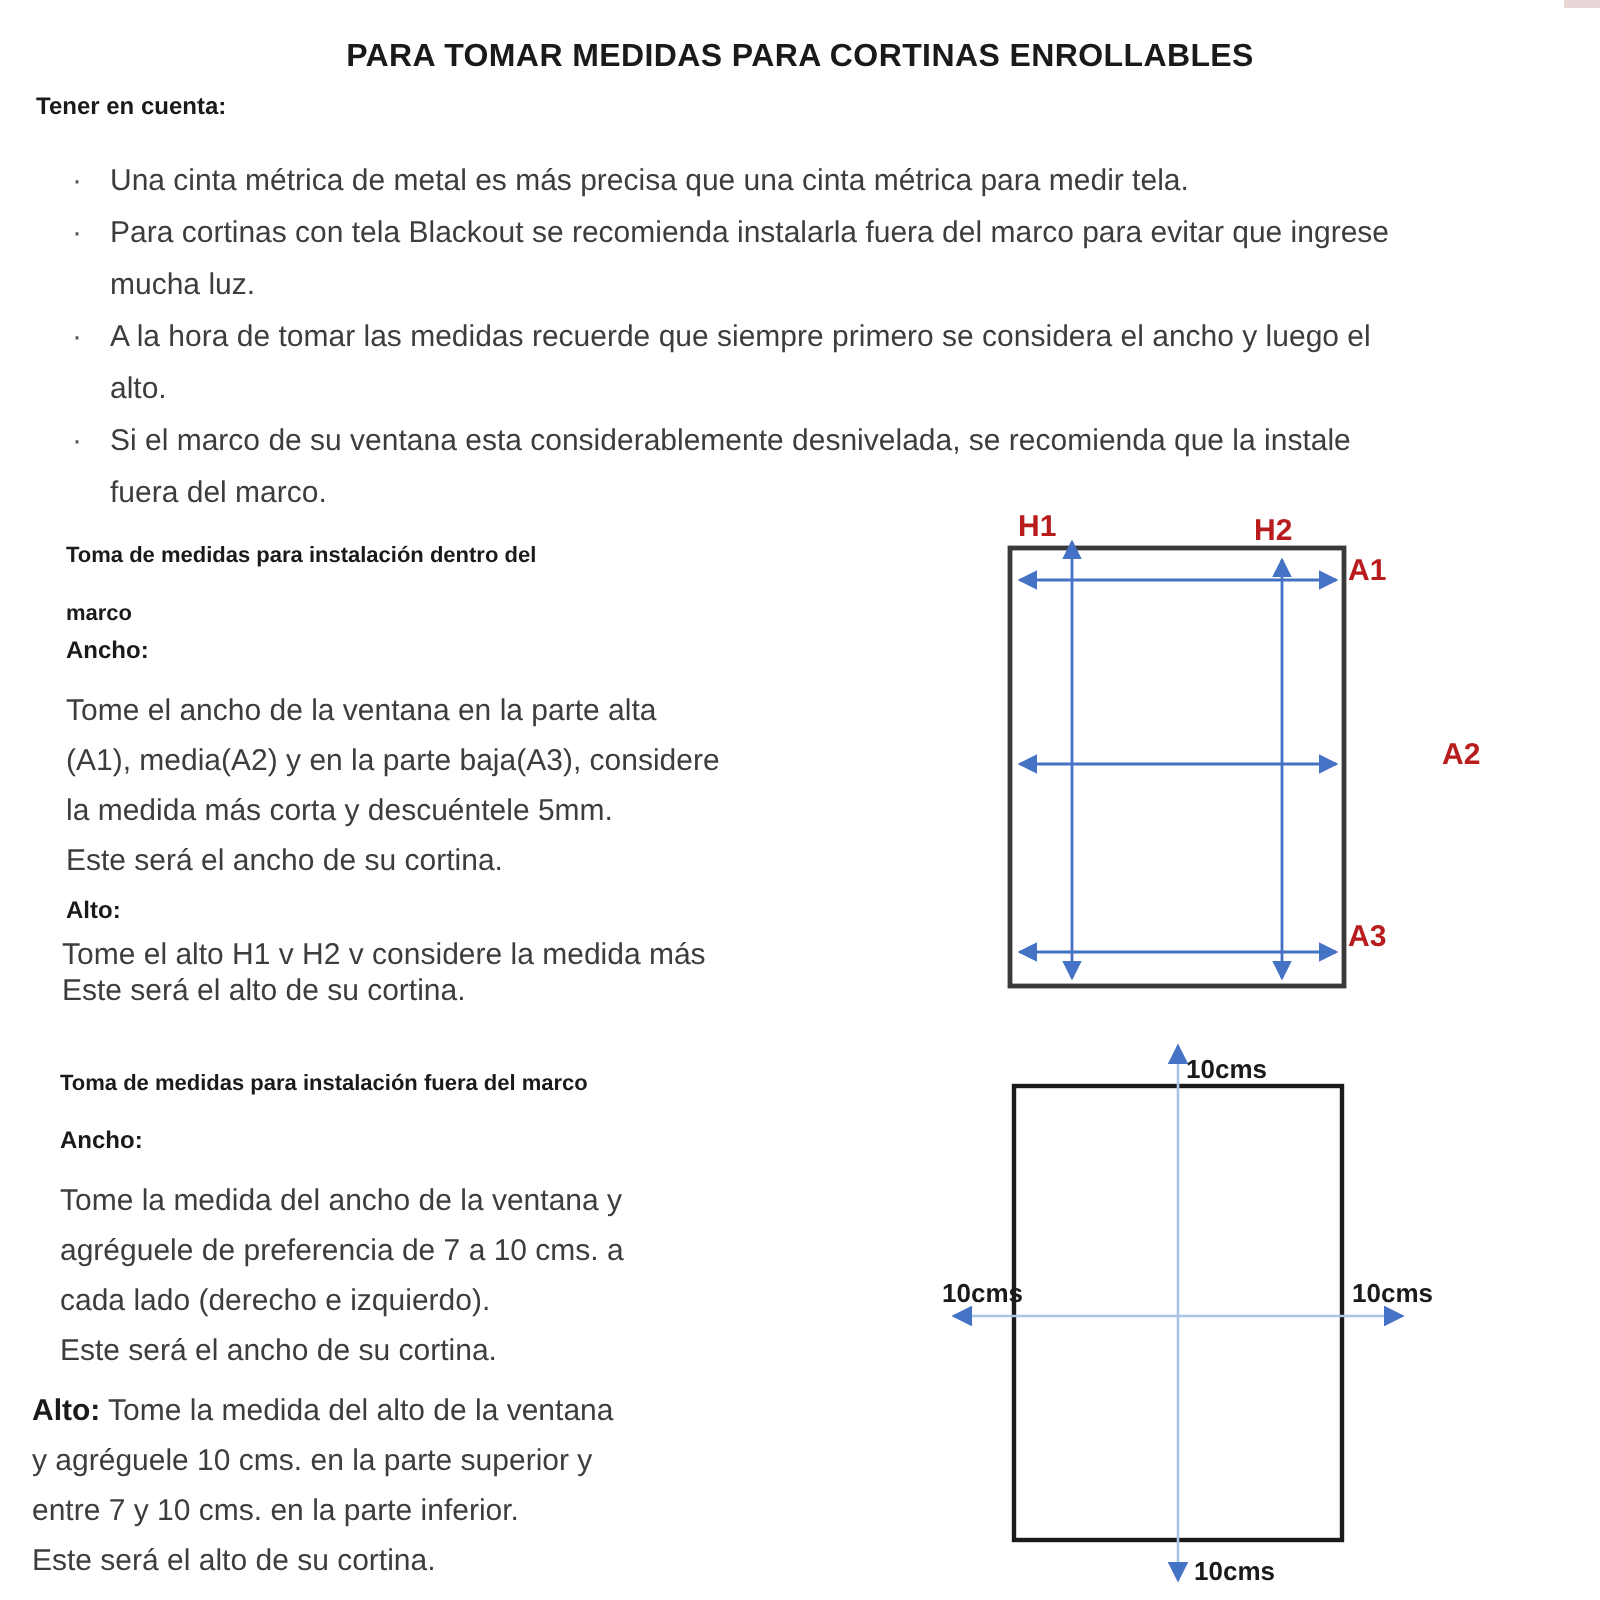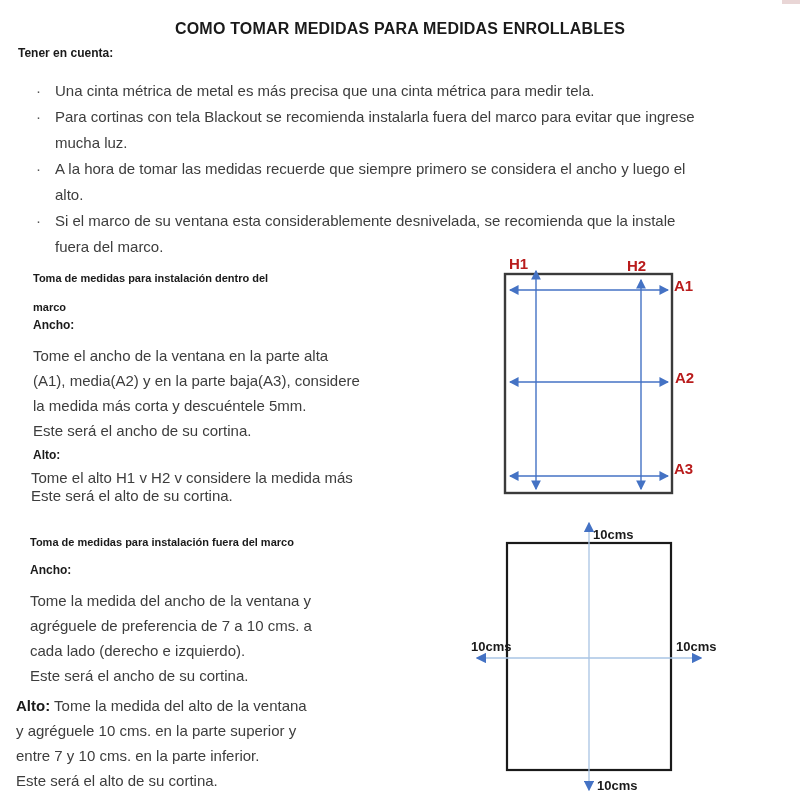--- a/index.html
+++ b/index.html
@@ -59,21 +59,21 @@
     background: #e9d6d6;
   }
 </style>
 </head>
 <body>
 
 <div class="page">
 
   <div class="abs corner-artifact"></div>
 
-  <div class="abs doc-title">COMO TOMAR MEDIDAS PARA MEDIDAS ENROLLABLES</div>
+  <div class="abs doc-title">PARA TOMAR MEDIDAS PARA CORTINAS ENROLLABLES</div>
 
   <div class="abs sub-label" style="left:18px; top:46px;">Tener en cuenta:</div>
 
   <div class="abs bullet-row" style="left:36px; top:78px; width:748px;">
     <span class="bullet-marker">·</span>
     <span class="prelines">Una cinta métrica de metal es más precisa que una cinta métrica para medir tela.</span>
   </div>
   <div class="abs bullet-row" style="left:36px; top:104px; width:748px;">
     <span class="bullet-marker">·</span>
     <span class="prelines">Para cortinas con tela Blackout se recomienda instalarla fuera del marco para evitar que ingrese
@@ -128,21 +128,21 @@
     <line x1="66" y1="21" x2="66" y2="239" stroke="#4472c4" stroke-width="1.4" marker-start="url(#arrow-blue)" marker-end="url(#arrow-blue)"></line>
     <line x1="171" y1="30" x2="171" y2="239" stroke="#4472c4" stroke-width="1.4" marker-start="url(#arrow-blue)" marker-end="url(#arrow-blue)"></line>
     <line x1="40" y1="40" x2="198" y2="40" stroke="#4472c4" stroke-width="1.4" marker-start="url(#arrow-blue)" marker-end="url(#arrow-blue)"></line>
     <line x1="40" y1="132" x2="198" y2="132" stroke="#4472c4" stroke-width="1.4" marker-start="url(#arrow-blue)" marker-end="url(#arrow-blue)"></line>
     <line x1="40" y1="226" x2="198" y2="226" stroke="#4472c4" stroke-width="1.4" marker-start="url(#arrow-blue)" marker-end="url(#arrow-blue)"></line>
   </svg>
 
   <div class="abs diagram-label" style="left:509px; top:256px;">H1</div>
   <div class="abs diagram-label" style="left:627px; top:258px;">H2</div>
   <div class="abs diagram-label" style="left:674px; top:278px;">A1</div>
-  <div class="abs diagram-label" style="left:675px; top:370px;">A2</div>
+  <div class="abs diagram-label" style="left:698px; top:370px;padding-left:23px;">A2</div>
   <div class="abs diagram-label" style="left:674px; top:461px;">A3</div>
 
   <svg class="abs" style="left:455px; top:505px;" width="265" height="295" viewBox="0 0 265 295">
     <defs>
       <marker id="arrow-blue2" viewBox="0 0 8 8" refX="7" refY="4" markerWidth="8" markerHeight="8" orient="auto-start-reverse">
         <path d="M0,0 L8,4 L0,8 Z" fill="#4472c4"></path>
       </marker>
     </defs>
     <rect x="52" y="38" width="164" height="227" fill="none" stroke="#1a1a1a" stroke-width="2.2"></rect>
     <line x1="134" y1="18" x2="134" y2="285" stroke="#a9c4e4" stroke-width="1.3" marker-start="url(#arrow-blue2)" marker-end="url(#arrow-blue2)"></line>

